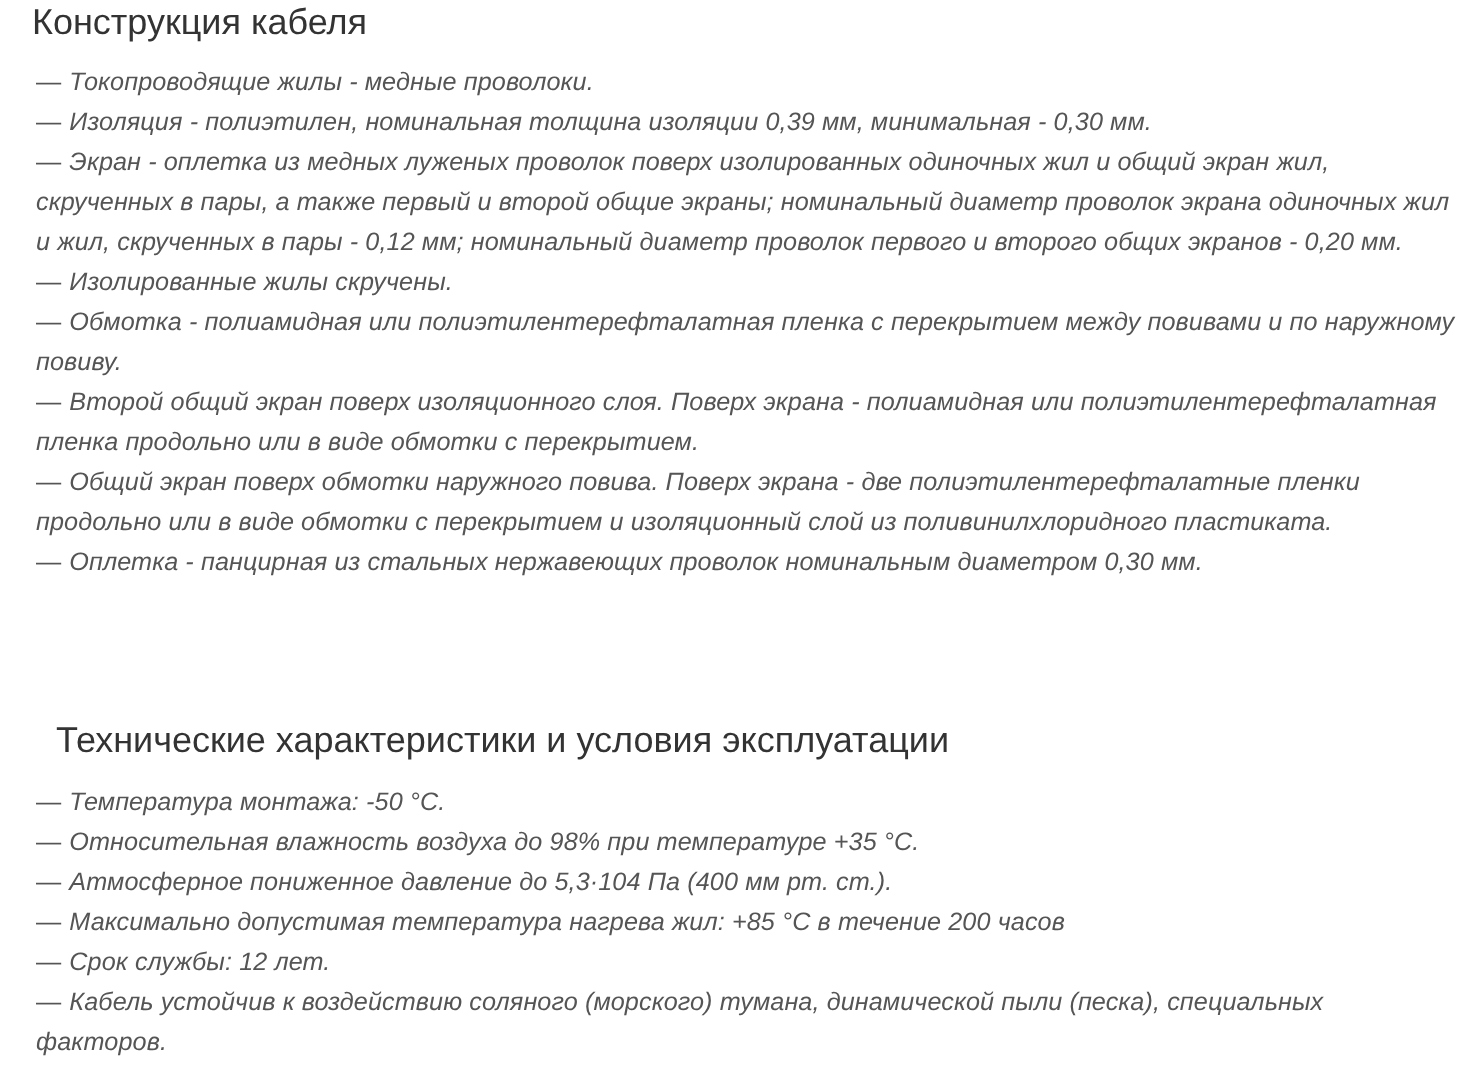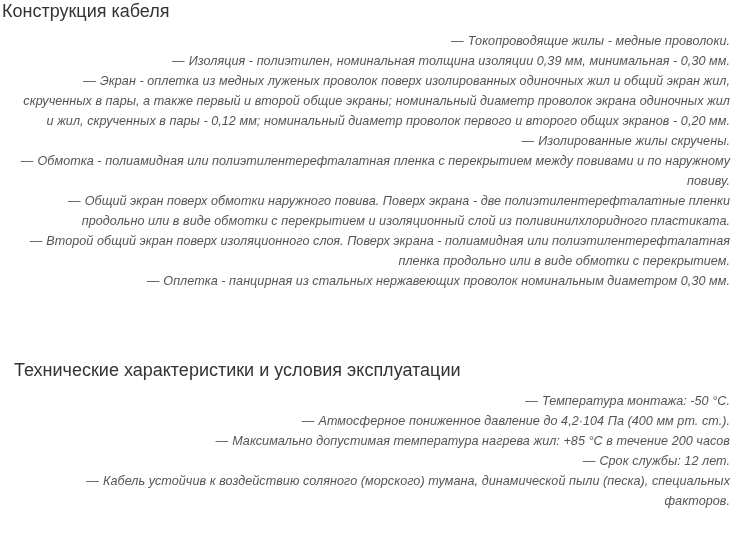--- a/index.html
+++ b/index.html
@@ -16,21 +16,21 @@
       color: #555555;
     }
     .section-title {
       font-family: "Liberation Sans", "DejaVu Sans", sans-serif;
       font-weight: normal;
       font-size: 18px;
       color: #333333;
       margin: 0;
       padding: 0;
       position: absolute;
-      left: 2px;
+      left: 16px;
       line-height: 22px;
       white-space: nowrap;
     }
     #title-construction { top: 0px; }
     #title-specs { top: 359px; margin-left: 12px; }
 
     .item-list {
       position: absolute;
       left: 18px;
       width: 712px;
@@ -42,47 +42,47 @@
     #list-specs { top: 391px; }
 
     .item-list li {
       font-style: italic;
       font-size: 12.6px;
       line-height: 20px;
       color: #555555;
       margin: 0;
       padding: 0;
       letter-spacing: 0.05px;
-      text-align: right;
     }
     .item-list li .dash {
       font-style: normal;
       margin-right: 4px;
     }
     .item-list li .text {
       font-style: italic;
     }
   </style>
 </head>
 <body>
 
 <h2 id="title-construction" class="section-title">Конструкция кабеля</h2>
 
 <ul id="list-construction" class="item-list">
   <li><span class="dash">—</span><span class="text">Токопроводящие жилы - медные проволоки.</span></li>
   <li><span class="dash">—</span><span class="text">Изоляция - полиэтилен, номинальная толщина изоляции 0,39 мм, минимальная - 0,30 мм.</span></li>
   <li><span class="dash">—</span><span class="text">Экран - оплетка из медных луженых проволок поверх изолированных одиночных жил и общий экран жил, скрученных в пары, а также первый и второй общие экраны; номинальный диаметр проволок экрана одиночных жил и жил, скрученных в пары - 0,12 мм; номинальный диаметр проволок первого и второго общих экранов - 0,20 мм.</span></li>
   <li><span class="dash">—</span><span class="text">Изолированные жилы скручены.</span></li>
   <li><span class="dash">—</span><span class="text">Обмотка - полиамидная или полиэтилентерефталатная пленка с перекрытием между повивами и по наружному повиву.</span></li>
+  <li><span class="dash">—</span><span class="text">Второй общий экран поверх изоляционного слоя. Поверх экрана - полиамидная или полиэтилентерефталатная пленка продольно или в виде обмотки с перекрытием.</span></li>
   <li><span class="dash">—</span><span class="text">Общий экран поверх обмотки наружного повива. Поверх экрана - две полиэтилентерефталатные пленки продольно или в виде обмотки с перекрытием и изоляционный слой из поливинилхлоридного пластиката.</span></li>
-  <li><span class="dash">—</span><span class="text">Второй общий экран поверх изоляционного слоя. Поверх экрана - полиамидная или полиэтилентерефталатная пленка продольно или в виде обмотки с перекрытием.</span></li>
   <li><span class="dash">—</span><span class="text">Оплетка - панцирная из стальных нержавеющих проволок номинальным диаметром 0,30 мм.</span></li>
 </ul>
 
 <h2 id="title-specs" class="section-title">Технические характеристики и условия эксплуатации</h2>
 
 <ul id="list-specs" class="item-list">
   <li><span class="dash">—</span><span class="text">Температура монтажа: -50  °С.</span></li>
-  <li><span class="dash">—</span><span class="text">Атмосферное пониженное давление до 4,2·104 Па (400 мм рт. ст.).</span></li>
+  <li><span class="dash">—</span><span class="text">Относительная влажность воздуха до 98% при температуре +35  °С.</span></li>
+  <li><span class="dash">—</span><span class="text">Атмосферное пониженное давление до 5,3·104 Па (400 мм рт. ст.).</span></li>
   <li><span class="dash">—</span><span class="text">Максимально допустимая температура нагрева жил: +85  °С в течение 200 часов</span></li>
   <li><span class="dash">—</span><span class="text">Срок службы: 12 лет.</span></li>
   <li><span class="dash">—</span><span class="text">Кабель устойчив к воздействию соляного (морского) тумана, динамической пыли (песка), специальных факторов.</span></li>
 </ul>
 
 </body></html>

